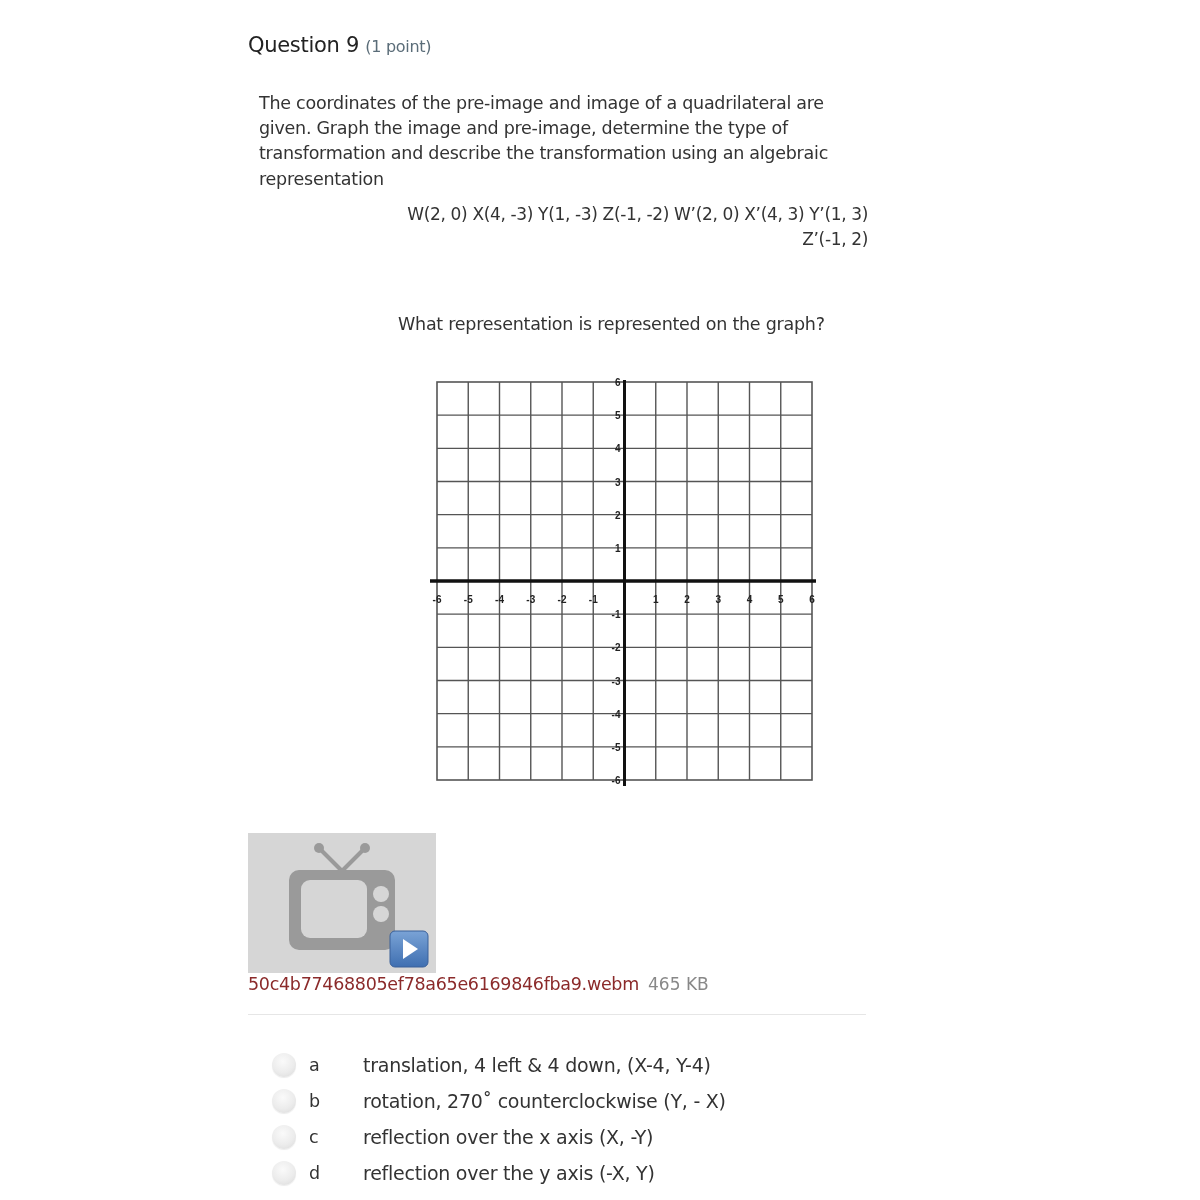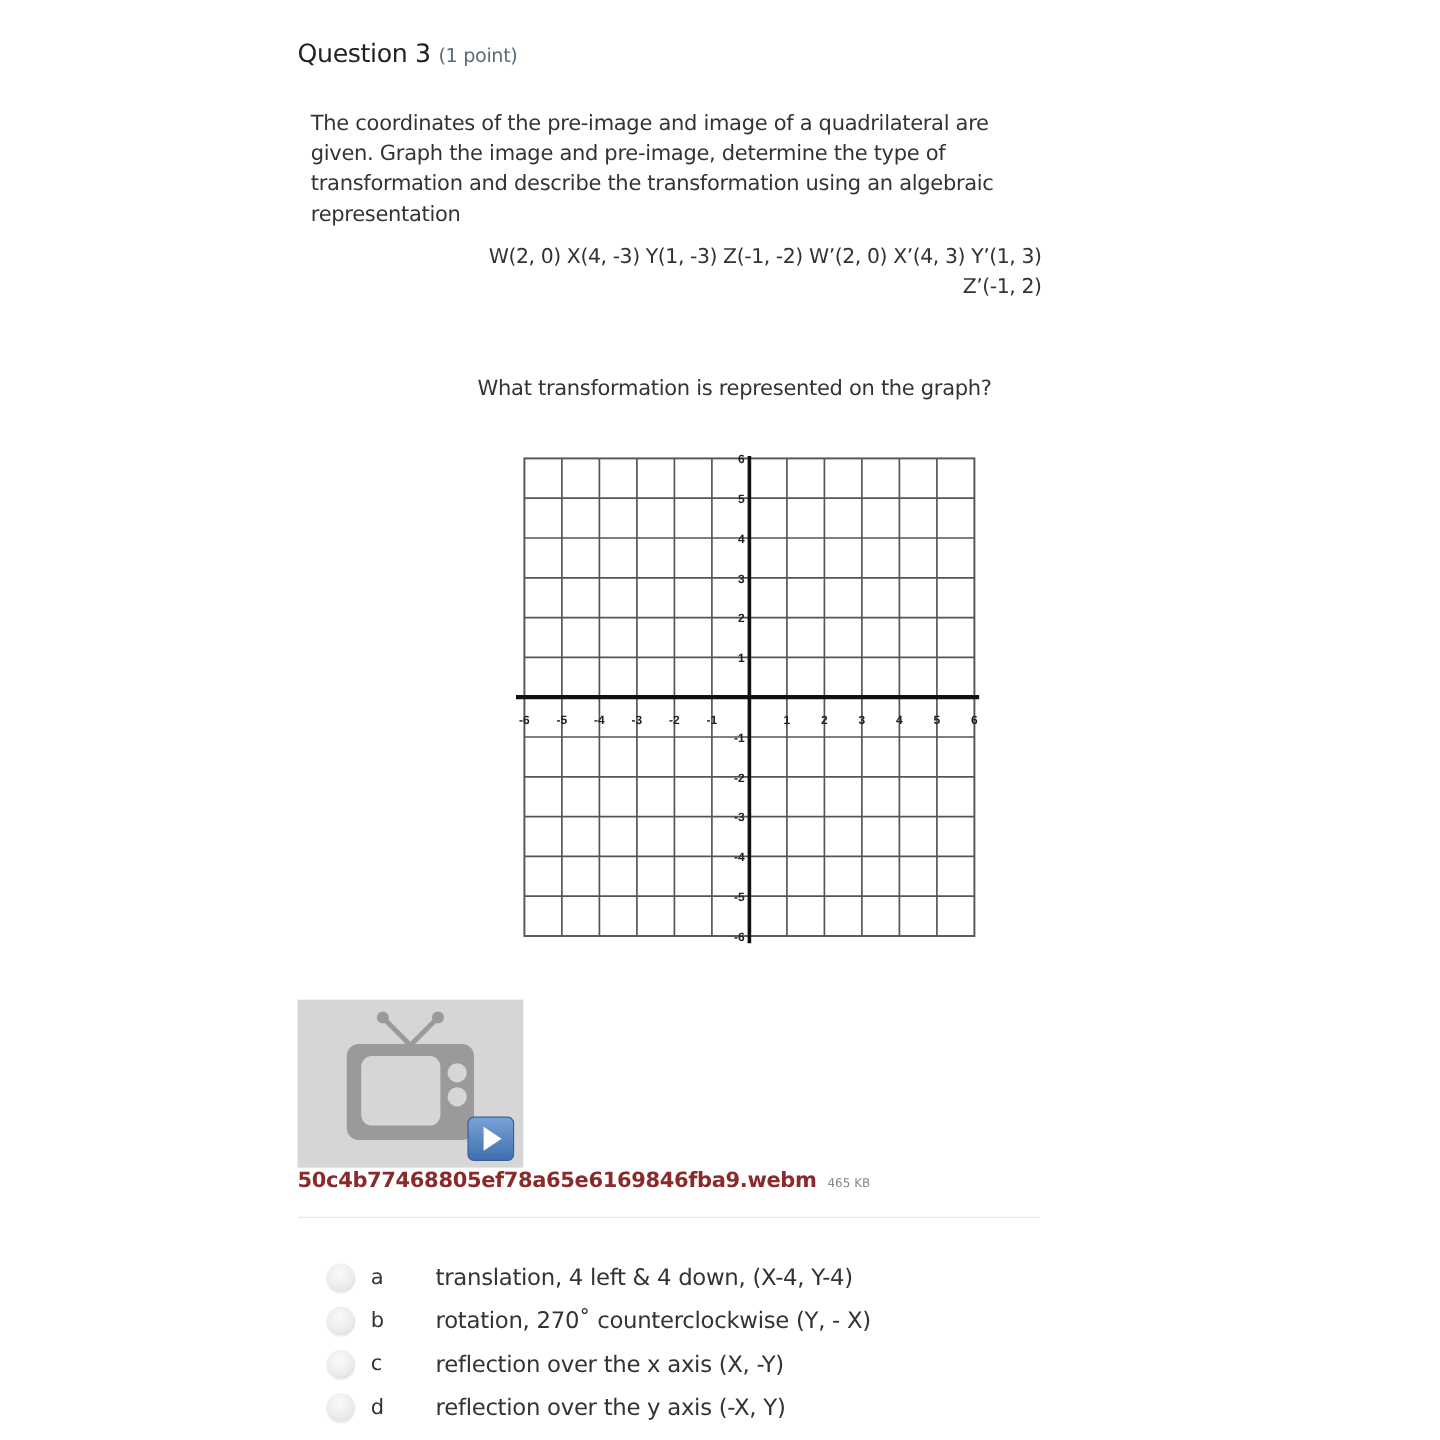--- a/index.html
+++ b/index.html
@@ -89,24 +89,23 @@
       left: 248px;
       top: 974px;
       white-space: nowrap;
     }
     .file-link {
       font-size: 17.5px;
       color: #8b2a2a;
       letter-spacing: -0.3px;
       text-decoration: none;
       cursor: pointer;
-      font-weight: bold;
     }
     .file-size {
-      font-size: 10px;
+      font-size: 17px;
       color: #888888;
       margin-left: 4px;
     }
     .divider {
       position: absolute;
       left: 248px;
       top: 1014px;
       width: 618px;
       height: 0;
       border-top: 1.5px solid #e6e6e6;
@@ -146,29 +145,29 @@
       font-size: 19px;
       color: #333333;
       white-space: nowrap;
       letter-spacing: -0.25px;
     }
   </style>
 </head>
 <body>
 
 <div class="question-title">
-  <span>Question 3</span>
+  <span>Question 9</span>
   <span class="question-points">(1 point)</span>
 </div>
 
 <p class="question-prompt">The coordinates of the pre-image and image of a quadrilateral are given. Graph the image and pre-image, determine the type of transformation and describe the transformation using an algebraic representation</p>
 
 <p class="coords">W(2, 0) X(4, -3) Y(1, -3) Z(-1, -2) W’(2, 0) X’(4, 3) Y’(1, 3) Z’(-1, 2)</p>
 
-<p class="subquestion">What transformation is represented on the graph?</p>
+<p class="subquestion">What representation is represented on the graph?</p>
 
 <div class="graph">
   <svg id="graph-svg" width="400" height="420">
       <rect x="12" y="10" width="375" height="398" fill="#ffffff" stroke="#555555" stroke-width="1.6"></rect>
       <line x1="43.25" y1="10" x2="43.25" y2="408" stroke="#555555" stroke-width="1.4"></line>
       <line x1="74.5" y1="10" x2="74.5" y2="408" stroke="#555555" stroke-width="1.4"></line>
       <line x1="105.75" y1="10" x2="105.75" y2="408" stroke="#555555" stroke-width="1.4"></line>
       <line x1="137" y1="10" x2="137" y2="408" stroke="#555555" stroke-width="1.4"></line>
       <line x1="168.25" y1="10" x2="168.25" y2="408" stroke="#555555" stroke-width="1.4"></line>
       <line x1="230.75" y1="10" x2="230.75" y2="408" stroke="#555555" stroke-width="1.4"></line>

